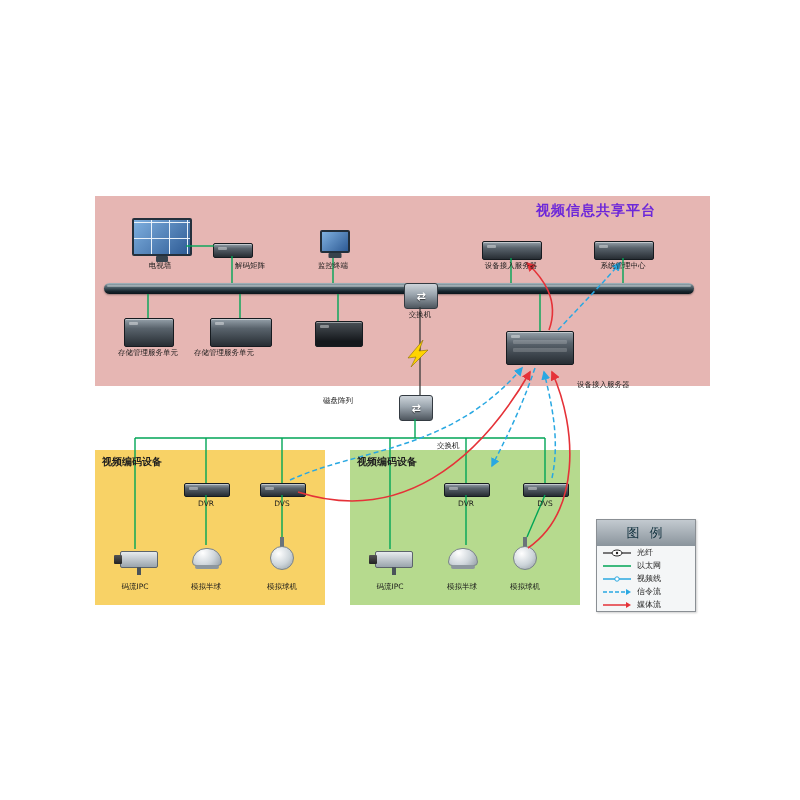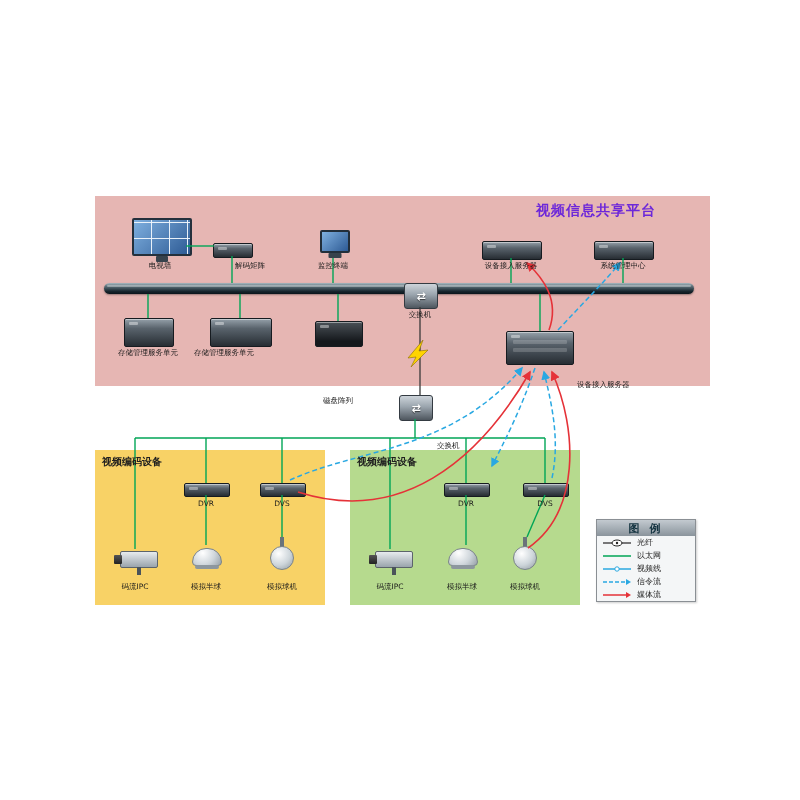--- a/index.html
+++ b/index.html
@@ -60,21 +60,21 @@
      background:radial-gradient(circle at 35% 30%,#ffffff,#cdd5da 55%,#8e989f);}
 
   .lbl{position:absolute;z-index:6;font-size:7.5px;line-height:1.1;color:#1a1a1a;transform:translateX(-50%);white-space:nowrap;}
   .lbl.left{transform:none;margin-top:40px;}
 
   #wires{position:absolute;left:0;top:0;z-index:5;pointer-events:none;}
 
   
   #legend{position:absolute;left:596px;top:519px;width:98px;z-index:6;border:1px solid #8a8f94;background:#f4f6f7;
           box-shadow:1px 1px 2px rgba(0,0,0,.2);}
-  #legend .hdr{height:16px;display:flex;align-items:center;justify-content:center;font-size:11px;font-weight:bold;color:#12323f;
+  #legend .hdr{height:26px;display:flex;align-items:center;justify-content:center;font-size:13px;font-weight:normal;color:#12323f;
           background:linear-gradient(180deg,#c3cad0,#8a949c);letter-spacing:3px;}
   #legend .row{display:flex;align-items:center;height:13px;padding:0 5px;gap:5px;font-size:8px;color:#222;}
   #legend svg{flex:0 0 auto;}
 </style>
 </head>
 <body>
 
 <div id="stage">
 
   <div class="region" id="region-platform"></div>

